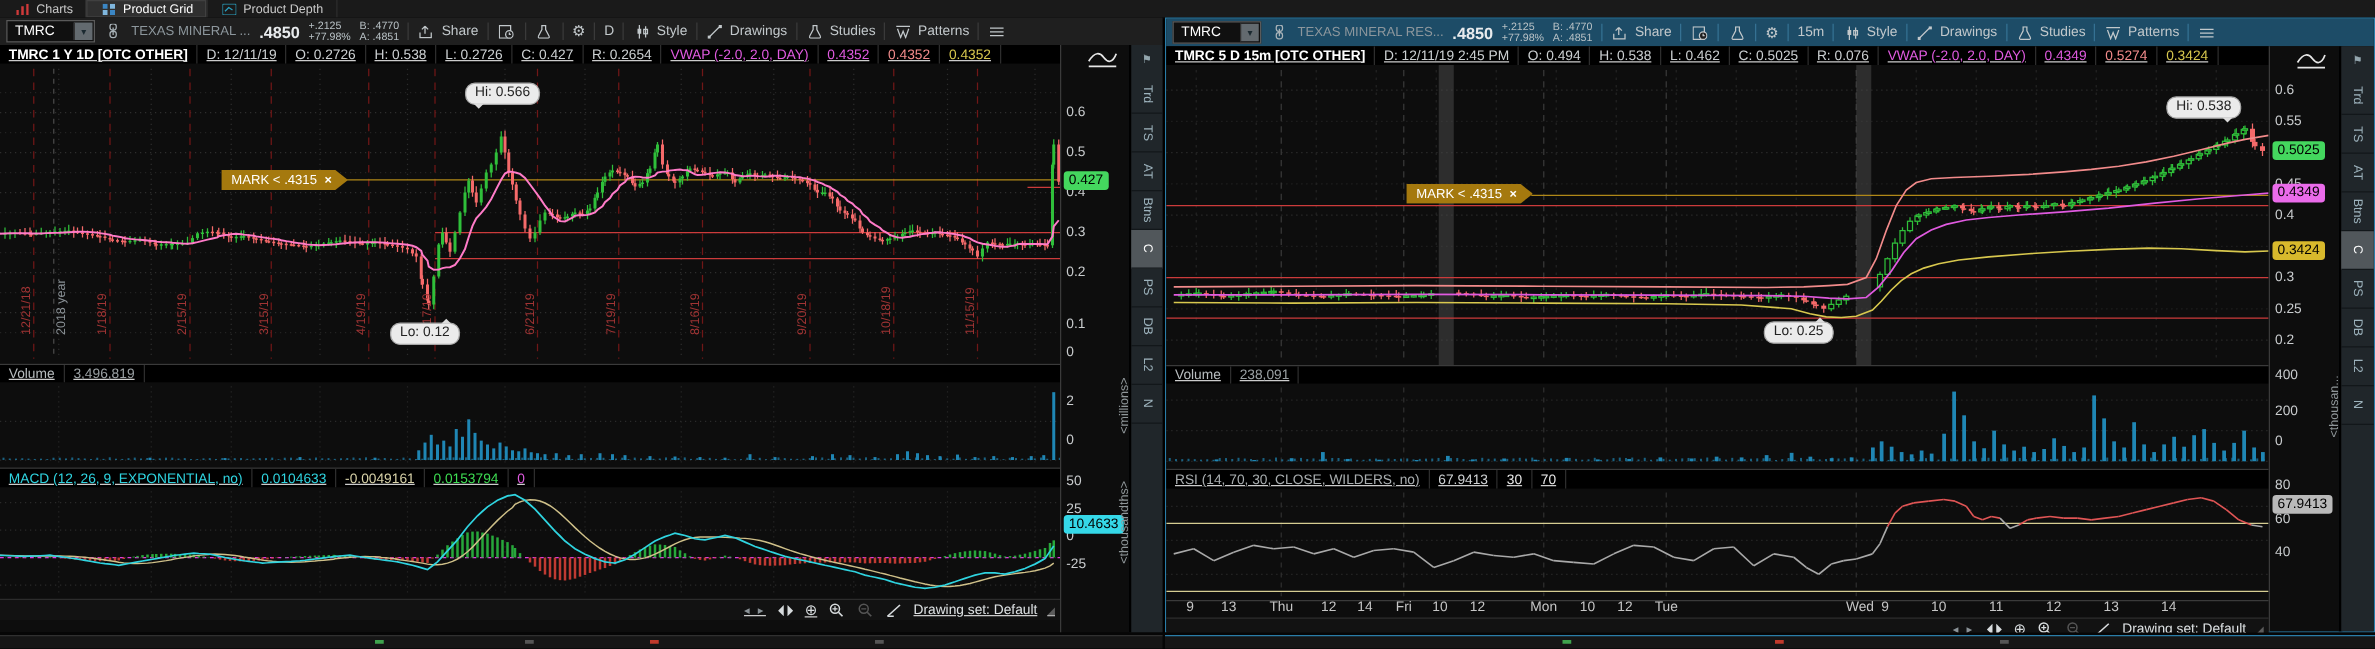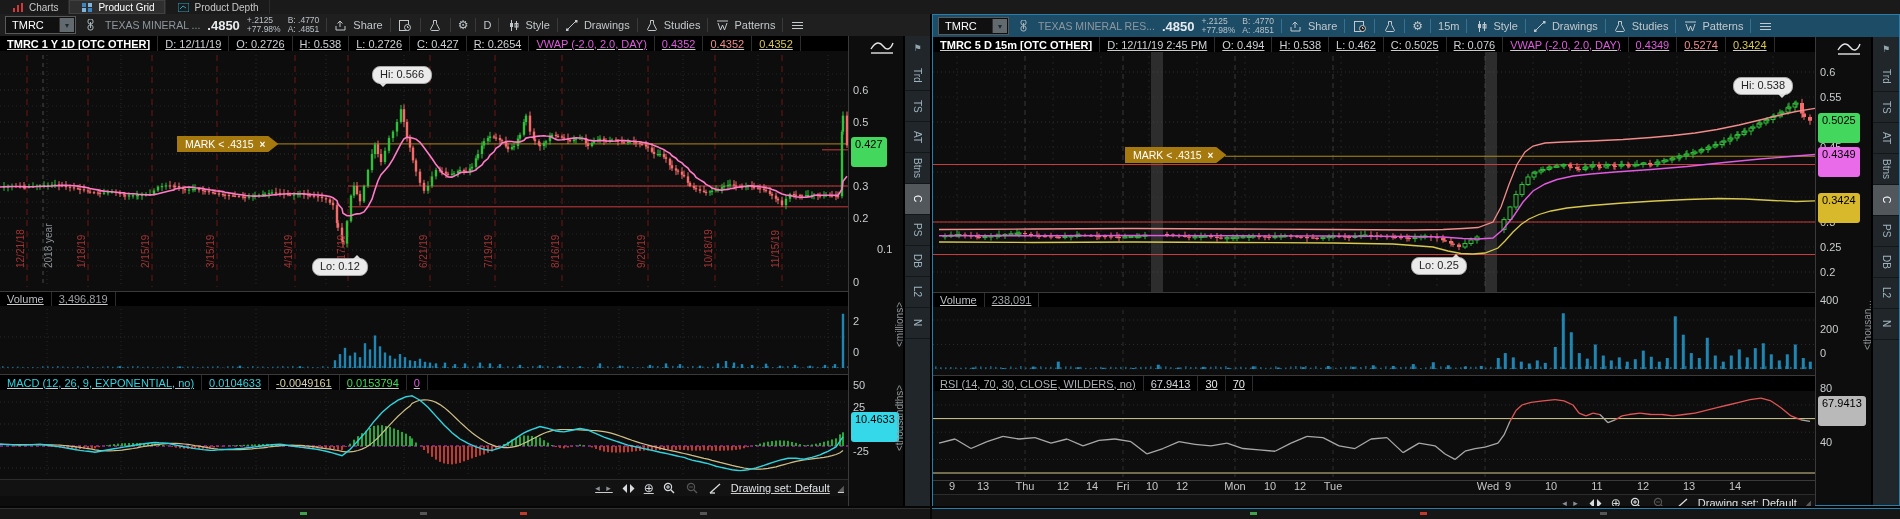--- a/index.html
+++ b/index.html
@@ -37,21 +37,21 @@
   .hfill{flex:1;border-right:none;}
   svg.pane{display:block;background:#0d0d0d;}
   .xlabels{position:relative;height:13px;font-size:11px;color:#c6c6c6;border-top:1px solid #3a3a3a;background:#0d0d0d;}
   .xlabels span{position:absolute;top:-1px;transform:translateX(-50%);}
   .bbar{position:relative;height:16px;background:#121212;border-top:1px solid #2c2c2c;display:flex;align-items:center;justify-content:flex-end;gap:8px;font-size:11px;color:#dfe3e5;padding-right:4px;}
   .navsm{font-size:9px;color:#8a9297;letter-spacing:2px;}
   .cornerfold{color:#5c5c5c;font-size:8px;}
   
   .axiscol{position:absolute;top:0;bottom:0;background:#0d0d0d;border-left:1px solid #3a3a3a;font-size:11px;color:#c9ccce;}
   .alabel{position:absolute;left:4px;height:14px;line-height:14px;}
-  .badge{position:absolute;left:2px;padding:0 4px;height:30px;line-height:15px;border-radius:3px;color:#000;font-size:11px;white-space:nowrap;}
+  .badge{position:absolute;left:2px;padding:0 4px;height:15px;line-height:15px;border-radius:3px;color:#000;font-size:11px;white-space:nowrap;}
   .unit{position:absolute;right:1px;width:11px;writing-mode:vertical-rl;transform:rotate(180deg);font-size:10px;color:#8f9699;display:flex;align-items:center;justify-content:center;overflow:hidden;}
   .squig{position:absolute;top:4px;left:20px;}
   
   .sidecol{position:absolute;top:0;bottom:0;right:0;background:#20262a;border-left:2px solid #000;}
   .sflag{height:24px;display:flex;align-items:center;justify-content:center;color:#93a6ae;font-size:9px;font-family:"DejaVu Sans",sans-serif;}
   .stab{writing-mode:vertical-rl;height:31px;width:100%;display:flex;align-items:center;justify-content:center;font-size:10px;color:#9db3bd;border-bottom:1px solid #12171a;box-sizing:border-box;}
   .stab.active{background:#51575b;color:#fff;}
   
   .mark{position:absolute;height:16px;background:#a5790e;color:#fff;font-size:10.5px;display:flex;align-items:center;gap:6px;padding:0 13px 0 8px;clip-path:polygon(0 0,90% 0,100% 50%,90% 100%,0 100%);z-index:5;}
   .markx{font-weight:bold;font-size:10px;}
@@ -1323,21 +1323,21 @@
         <div class="axiscol" style="left: 848px; width: 57px;">
           <span class="squig"><svg width="26" height="15">
               <path d="M2 9 C7 1 11 2 14 6 S21 11 24 3" fill="none" stroke="#e6e6e6" stroke-width="1.4"></path>
               <line x1="2" y1="13" x2="24" y2="13" stroke="#e6e6e6" stroke-width="1.4"></line>
             </svg></span>
           <div class="alabel" style="top: 47px;">0.6</div>
           <div class="alabel" style="top: 79px;">0.5</div>
           <div class="alabel" style="top: 111px;">0.4</div>
           <div class="alabel" style="top: 143px;">0.3</div>
           <div class="alabel" style="top: 175px;">0.2</div>
-          <div class="alabel" style="top: 206px; margin-left: 24px;">0.1</div>
+          <div class="alabel" style="top: 216px;">0.1</div>
           <div class="alabel" style="top: 239px;">0</div>
           <div class="alabel" style="top: 278px;">2</div>
           <div class="alabel" style="top: 309px;">0</div>
           <div class="alabel" style="top: 342px;">50</div>
           <div class="alabel" style="top: 364px;">25</div>
           <div class="alabel" style="top: 386px;">0</div>
           <div class="alabel" style="top: 408px;">-25</div>
           <div class="badge" style="top: 101.36px; background: rgb(68, 215, 94);">0.427</div>
           <div class="badge" style="top: 375.792px; background: rgb(53, 216, 232);">10.4633</div>
           <div class="unit" style="top: 254px; height: 68px;">&lt;millions&gt;</div>

